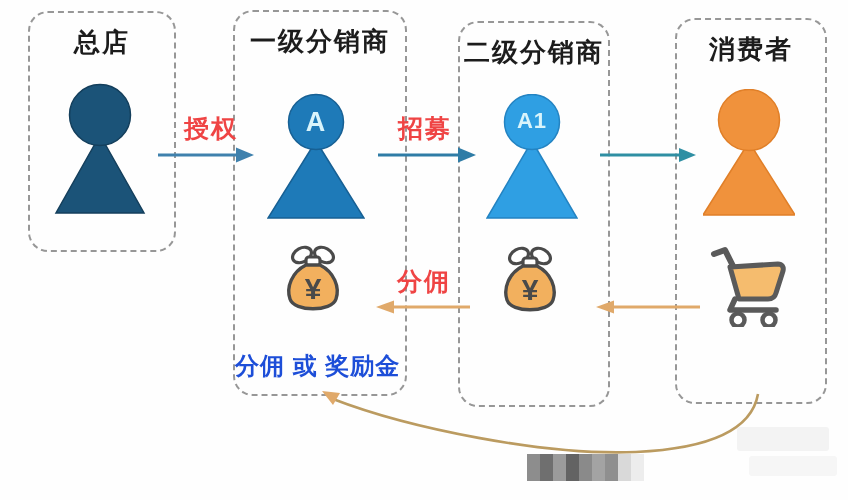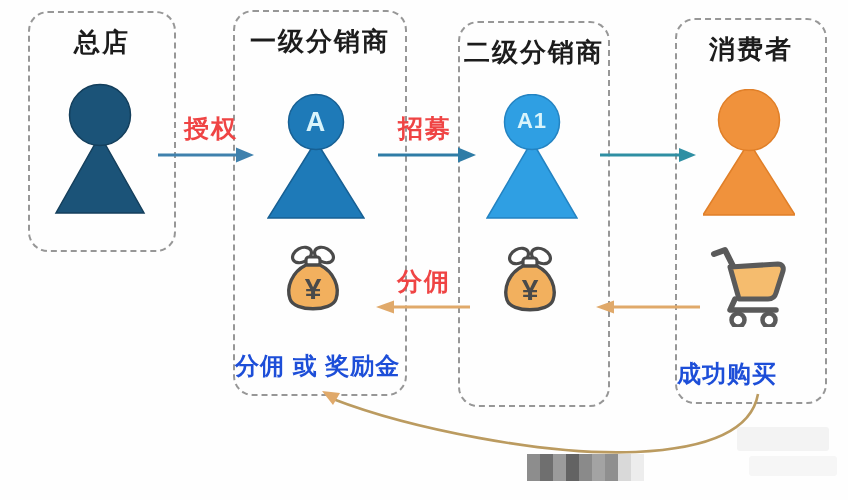--- a/index.html
+++ b/index.html
@@ -59,21 +59,20 @@
   </div>
   <div class="panel p2">
     <div class="panel-title">一级分销商</div>
     <div class="panel-bottom-label">分佣 或 奖励金</div>
   </div>
   <div class="panel p3">
     <div class="panel-title">二级分销商</div>
   </div>
   <div class="panel p4">
     <div class="panel-title">消费者</div>
-    <div class="panel-bottom-label">成功购买</div>
   </div>
 
   <svg class="overlay" width="848" height="500" viewBox="0 0 848 500">
     <g>
       <line x1="158" y1="155" x2="238" y2="155" stroke="#3f81ad" stroke-width="3.2"></line>
       <polygon points="254,155 236,147.5 236,162.5" fill="#3f81ad"></polygon>
     </g>
     <g>
       <line x1="378" y1="155" x2="460" y2="155" stroke="#2f7ca6" stroke-width="3.2"></line>
       <polygon points="476,155 458,147.5 458,162.5" fill="#2f7ca6"></polygon>

